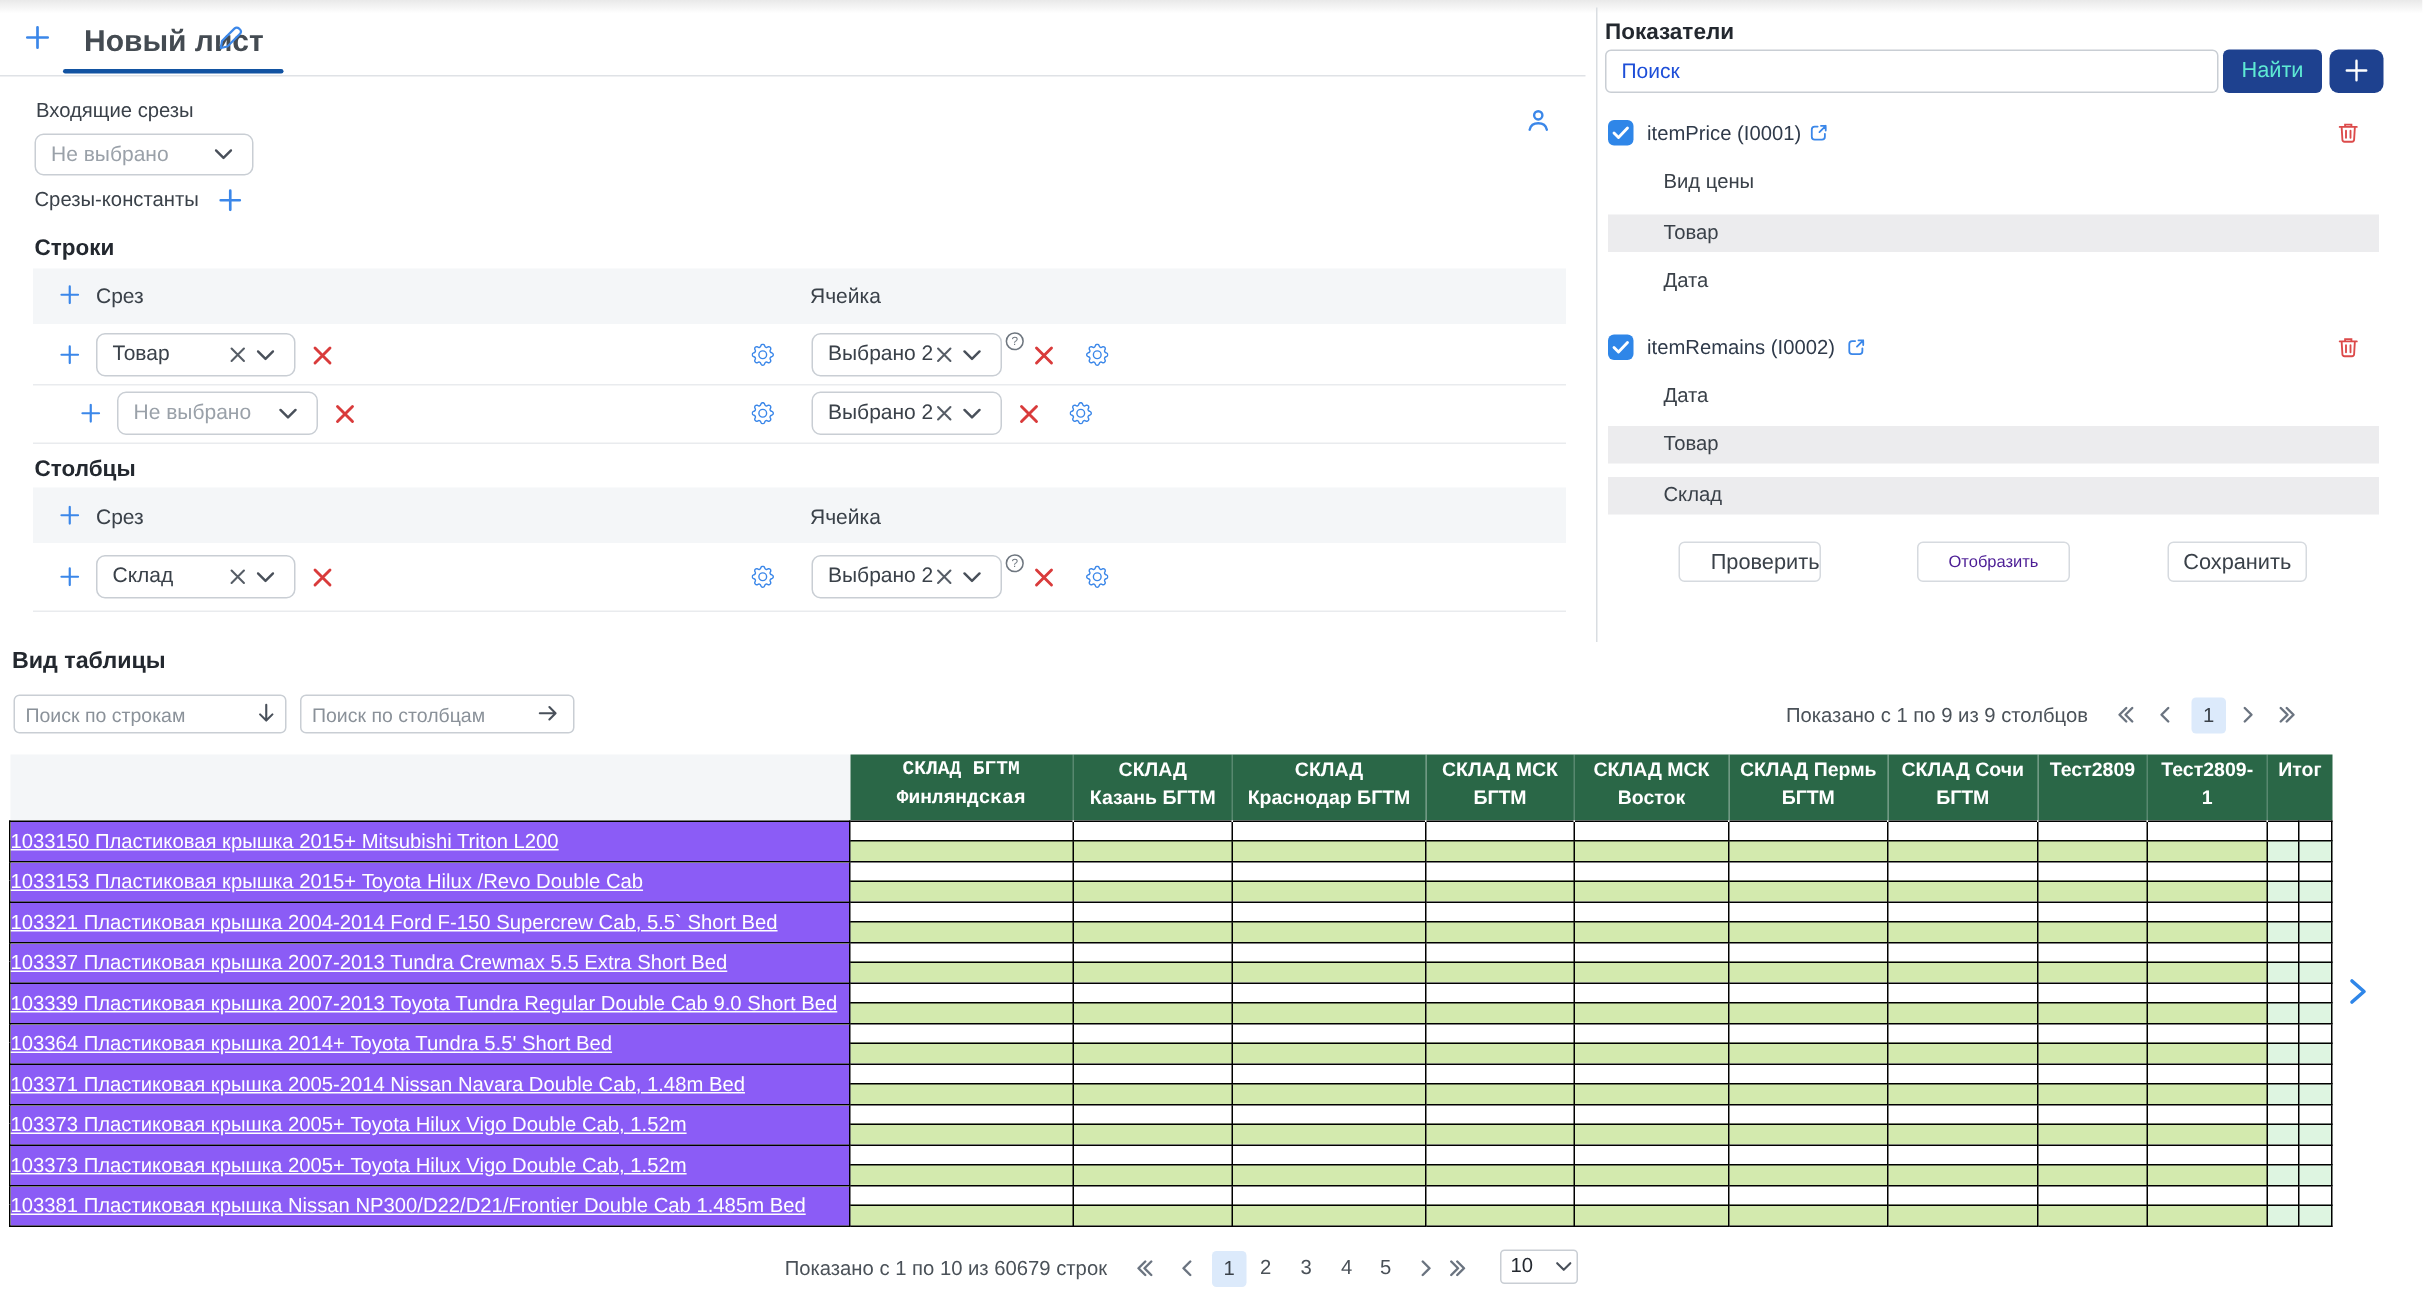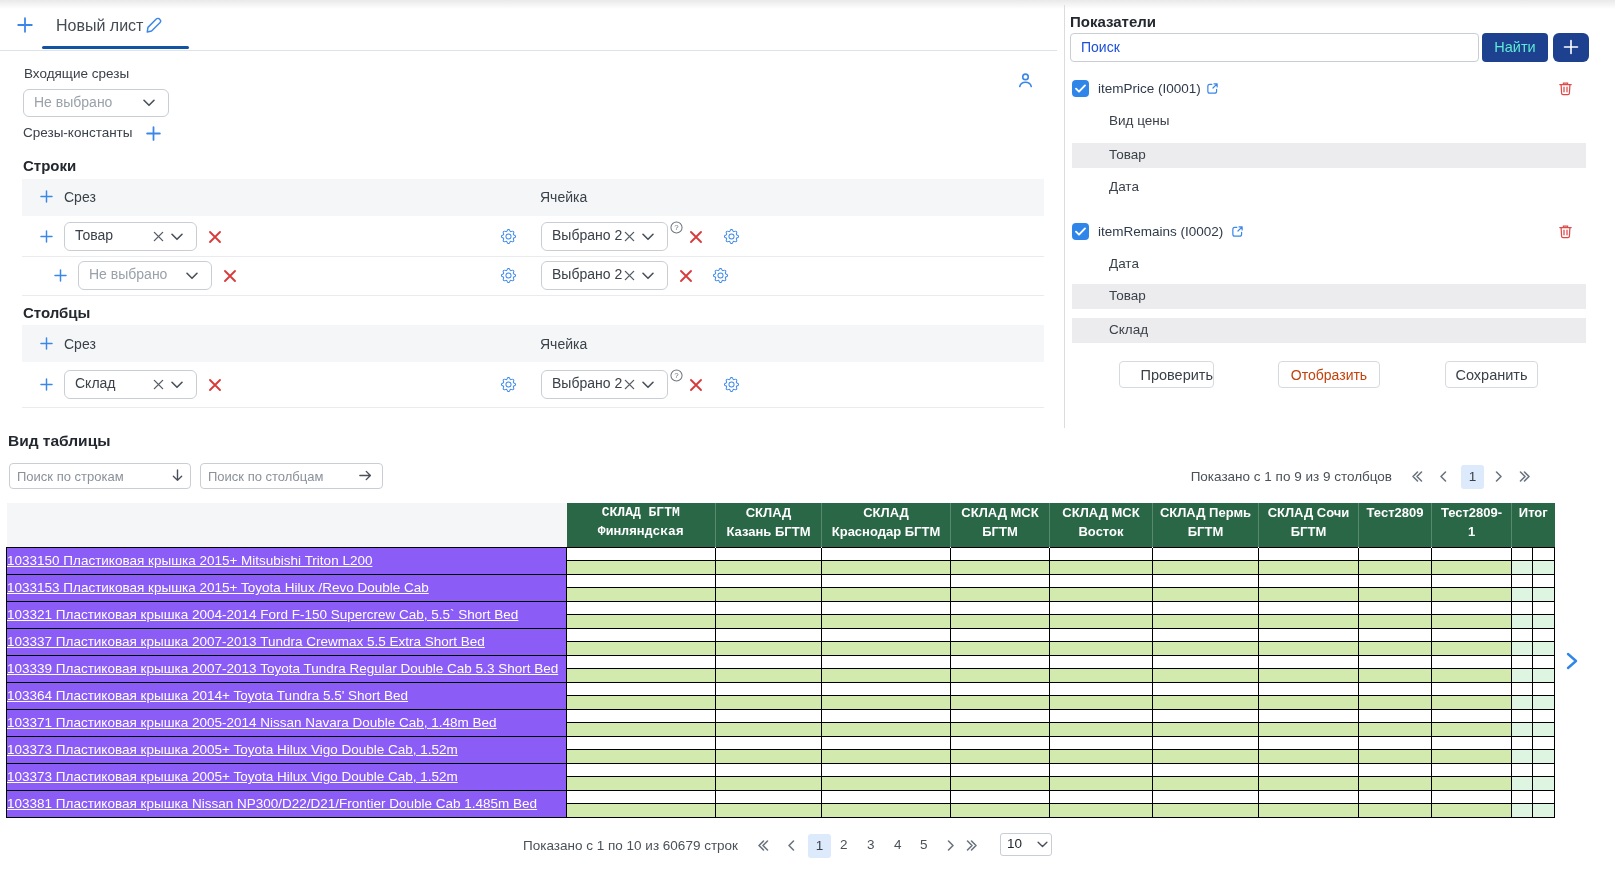--- a/index.html
+++ b/index.html
@@ -22,21 +22,21 @@
 th.ghead:first-of-type { border-left:none;font-family:Liberation Mono, monospace; }
 td.corner { background:#f4f6f8; border:none; }
 .pgnum { font-size:13.5px; color:#4a5158; }
 .pgcur { background:#dceafb; border-radius:3px; text-align:center; color:#3a4149; font-size:13.5px; }
 </style></head><body>
 <div id="page">
 <div class="abs" style="left:0;top:0;width:1615px;height:9px;background:linear-gradient(#e9e9e9,#ffffff)"></div>
 <svg class="abs" style="left:17px;top:17px" width="16" height="16" viewBox="0 0 16 16">
       <path d="M8 1.2v13.6M1.2 8h13.6" stroke="#3b87e9" stroke-width="1.8" fill="none" stroke-linecap="round"></path>
     </svg>
-    <div class="abs" style="left:56px;top:17px;font-size:16px;font-weight:normal;color:#444b52">Новый лист</div>
+    <div class="abs" style="left:56px;top:17px;font-size:20px;font-weight:bold;color:#444b52">Новый лист</div>
     <svg class="abs" style="left:145px;top:16px" width="17" height="17" viewBox="0 0 16 16">
       <path d="M2.8 10.7L10.6 2.9c.85-.85 2.1-.85 2.95 0l-.45-.45.9.9c.85.85.85 2.1 0 2.95L6.2 14.1l-4.1 1z" fill="none" stroke="#3b87e9" stroke-width="1.35" stroke-linejoin="round"></path>
     </svg>
     <div class="abs" style="left:42px;top:46px;width:147px;height:3px;background:#1253a2;border-radius:2px"></div>
     <div class="abs" style="left:0;top:50px;width:1057px;height:1px;background:#dfe2e6"></div>
     <div class="abs lbl" style="left:24px;top:66px">Входящие срезы</div>
     <div class="abs selbox" style="left:23px;top:89px;width:146px;height:28px"></div>
     <div class="abs seltxt" style="left:34px;top:94px;color:#9aa1a9;font-size:14px">Не выбрано</div>
     <svg class="abs" style="left:143px;top:99px" width="12" height="8" viewBox="0 0 12 8">
       <path d="M1 1.3l5 5 5-5" stroke="#49505a" stroke-width="1.6" fill="none" stroke-linecap="round" stroke-linejoin="round"></path>
@@ -204,21 +204,21 @@
     </svg>
     <svg class="abs" style="left:1558px;top:224px" width="15" height="15" viewBox="0 0 15 15">
       <path d="M1.8 3.6h11.4M5.4 3.4V2.1h4.2v1.3M3.1 3.8l.5 8.4c.05.8.6 1.3 1.4 1.3h5c.8 0 1.35-.5 1.4-1.3l.5-8.4M6 6.2v4.6M9 6.2v4.6" fill="none" stroke="#dc4a4a" stroke-width="1.25" stroke-linecap="round"></path>
     </svg>
     <div class="abs lbl" style="left:1109px;top:256px">Дата</div>
     <div class="abs" style="left:1072px;top:284px;width:514px;height:25px;background:#ececee"></div>
     <div class="abs lbl" style="left:1109px;top:288px">Товар</div>
     <div class="abs" style="left:1072px;top:318px;width:514px;height:25px;background:#ececee"></div>
     <div class="abs lbl" style="left:1109px;top:322px">Склад</div>
     <div class="abs" style="left:1119px;top:361px;width:95px;height:27px;border:1px solid #d6dadf;border-radius:4px;background:#fff;text-align:right;line-height:26px;font-size:14.5px;color:#3a4149">Проверить</div>
-    <div class="abs" style="left:1278px;top:361px;width:102px;height:27px;border:1px solid #d6dadf;border-radius:4px;background:#fff;text-align:center;line-height:26px;font-size:14px;color:#c2410c">Отобразить</div>
+    <div class="abs" style="left:1278px;top:361px;width:102px;height:27px;border:1px solid #d6dadf;border-radius:4px;background:#fff;text-align:center;line-height:26px;font-size:11px;color:#4c1d95">Отобразить</div>
     <div class="abs" style="left:1445px;top:361px;width:93px;height:27px;border:1px solid #d6dadf;border-radius:4px;background:#fff;text-align:center;line-height:26px;font-size:14.5px;color:#3a4149">Сохранить</div>
     <div class="abs bold" style="left:8px;top:432px;font-size:15.5px">Вид таблицы</div>
     <div class="abs" style="left:9px;top:463px;width:182px;height:26px;border:1px solid #c9ced4;border-radius:4px;background:#fff"></div>
     <div class="abs" style="left:17px;top:469px;font-size:13px;color:#8a9199">Поиск по строкам</div>
     <svg class="abs" style="left:170px;top:468px" width="15" height="15" viewBox="0 0 16 16">
       <path d="M8 2v11M3.6 8.8L8 13.2 12.4 8.8" fill="none" stroke="#49505a" stroke-width="1.5" stroke-linecap="round" stroke-linejoin="round"></path>
     </svg>
     <div class="abs" style="left:200px;top:463px;width:183px;height:26px;border:1px solid #c9ced4;border-radius:4px;background:#fff"></div>
     <div class="abs" style="left:208px;top:469px;font-size:13px;color:#8a9199">Поиск по столбцам</div>
     <svg class="abs" style="left:358px;top:468px" width="15" height="15" viewBox="0 0 16 16">
@@ -370,21 +370,21 @@
             <td class="gcell"></td>
             <td class="gcell"></td>
             <td class="gcell"></td>
             <td class="gcell"></td>
             <td class="gcell"></td>
             <td class="gcell"></td>
             <td class="gicell"></td>
             <td class="gicell"></td>
           </tr>
           <tr style="height:13px">
-            <td class="rowlbl" rowspan="2">103339 Пластиковая крышка 2007-2013 Toyota Tundra Regular Double Cab 5.3 Short Bed</td>
+            <td class="rowlbl" rowspan="2">103339 Пластиковая крышка 2007-2013 Toyota Tundra Regular Double Cab 9.0 Short Bed</td>
             <td class="dcell"></td>
             <td class="dcell"></td>
             <td class="dcell"></td>
             <td class="dcell"></td>
             <td class="dcell"></td>
             <td class="dcell"></td>
             <td class="dcell"></td>
             <td class="dcell"></td>
             <td class="dcell"></td>
             <td class="wicell"></td>

